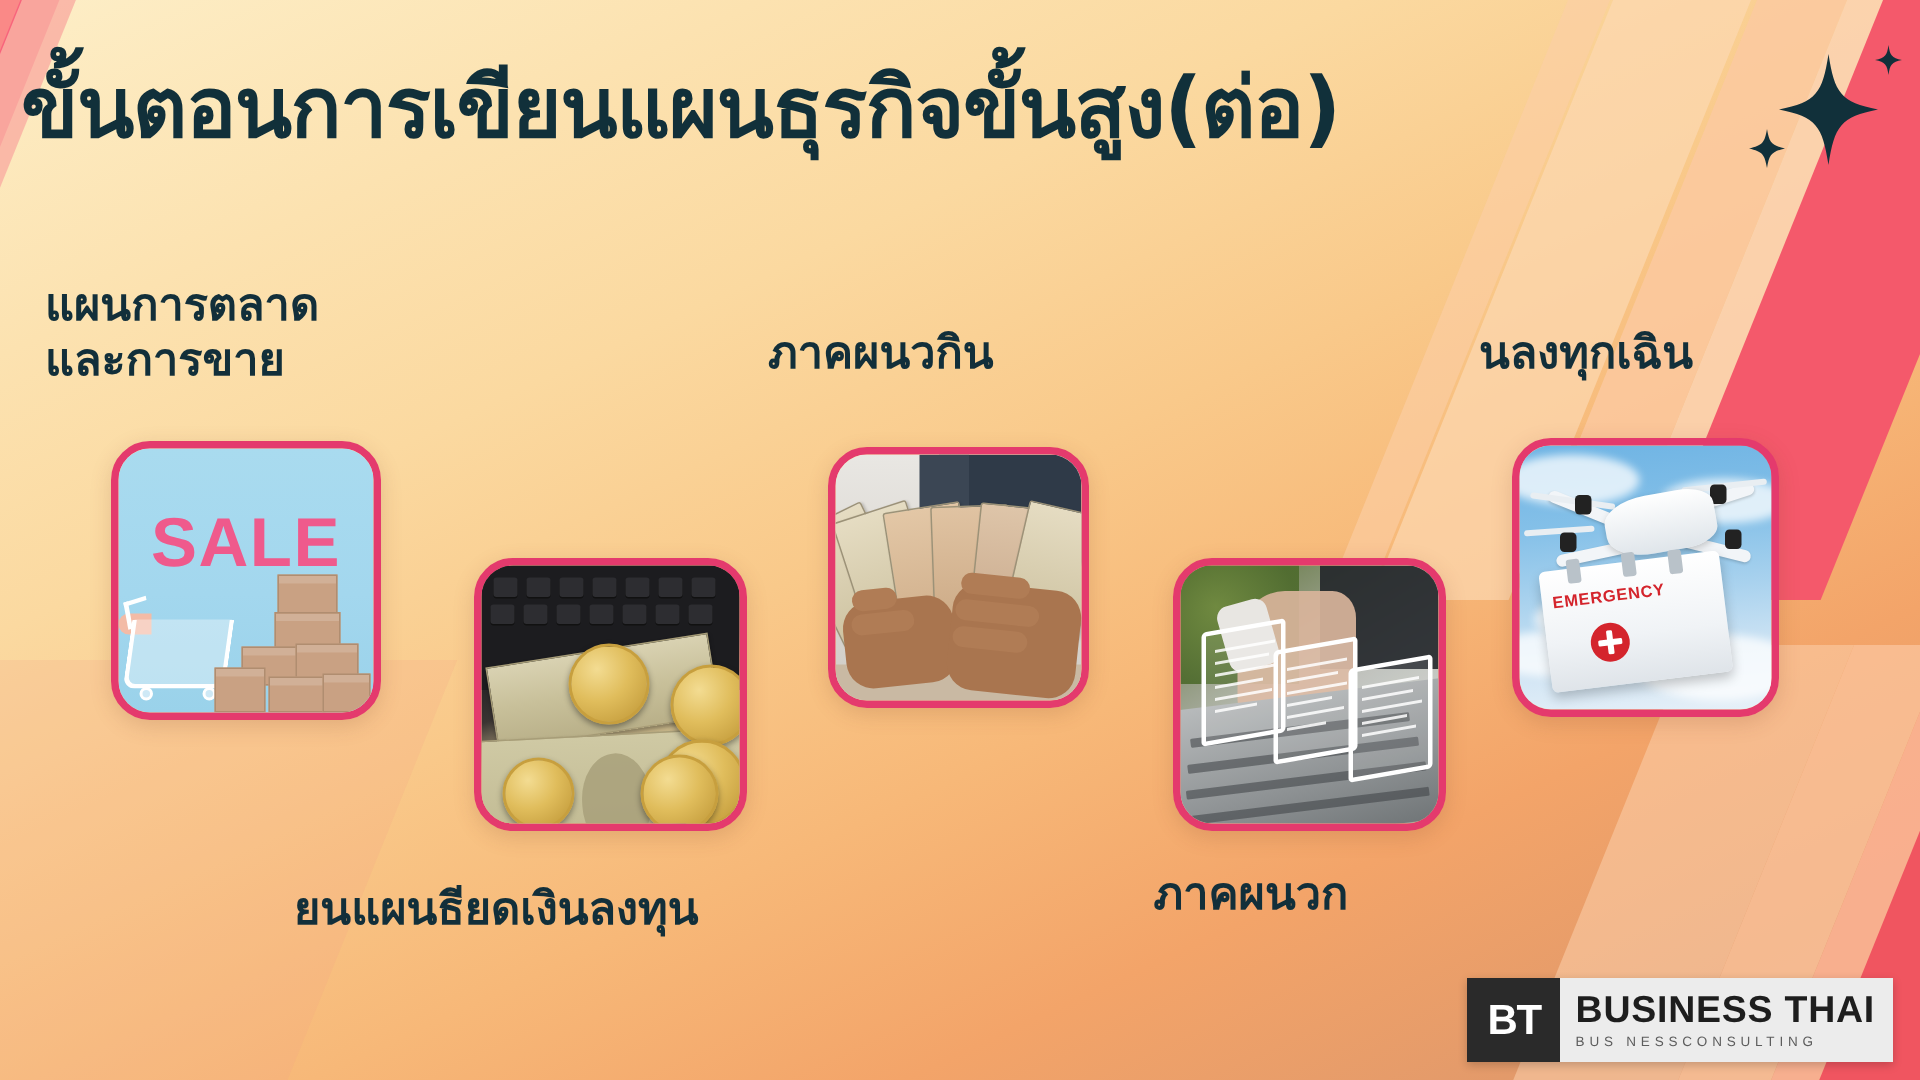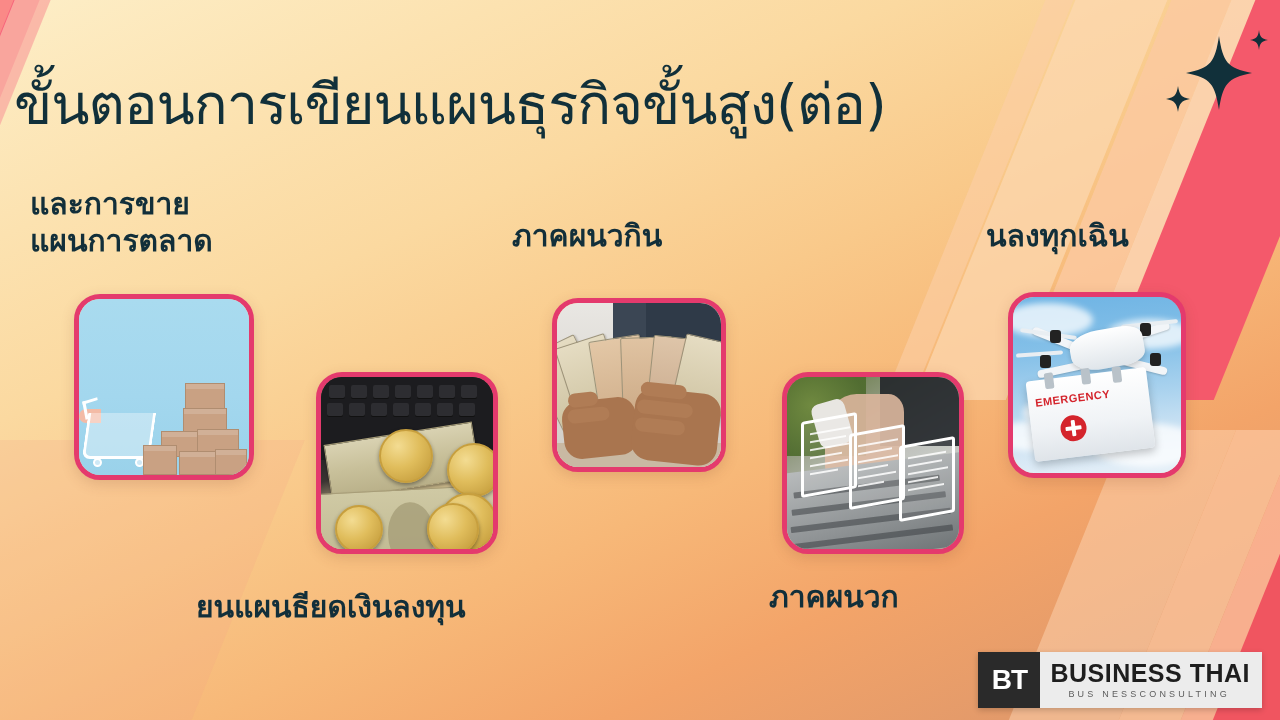--- a/index.html
+++ b/index.html
@@ -56,25 +56,24 @@
     transform:skewX(-22deg);
   }
 
   
   .sparkle { position:absolute; }
   .sparkle svg { display:block; }
 
   
   .title {
     position:absolute; left:14px; top:42px;
-    font-size:56px; font-weight:normal;
+    font-size:56px; font-weight:bold;
     color:#11303a; letter-spacing:-1px;
     white-space:nowrap; line-height:1.1;
     z-index:6;
-    margin-top:32px;
   }
 
   
   .label {
     position:absolute; z-index:6;
     font-size:30px; font-weight:bold;
     color:#122f3a; line-height:1.22;
     white-space:nowrap;
   }
   .lbl-market   { left:30px;  top:186px; }
@@ -222,21 +221,21 @@
     background:#2a2a2a; color:#fff;
     display:flex; align-items:center; justify-content:center;
     width:62px; font-size:28px; font-weight:bold; letter-spacing:-1px;
     font-family:"Liberation Sans", sans-serif;
   }
   .logo-text { display:flex; flex-direction:column; justify-content:center;
                padding:0 12px 0 10px; }
   .logo-main { font-size:25px; font-weight:bold; color:#1e1e1e; letter-spacing:.5px;
                font-family:"Liberation Sans", sans-serif; line-height:1;text-align:right; }
   .logo-sub  { font-size:9px; color:#5d5d5d; letter-spacing:3.2px; margin-top:3px;
-               font-family:"Liberation Sans", sans-serif;margin-left:18px; }
+               font-family:"Liberation Sans", sans-serif; }
 </style>
 </head>
 <body>
 
 <div class="deco tl-wrap">
 
   <div class="stripe tl-1"></div>
   <div class="stripe tl-5"></div>
   <div class="stripe tl-4"></div>
 </div>
@@ -270,30 +269,31 @@
 </div>
 <div class="sparkle" style="left:1250px; top:30px;">
   <svg width="18" height="20" viewBox="0 0 18 20">
     <path d="M9 0 C10 7 11 8.5 18 10 C11 11.5 10 13 9 20 C8 13 7 11.5 0 10 C7 8.5 8 7 9 0 Z" fill="#11303A"></path>
   </svg>
 </div>
 
 <div class="title">ขั้นตอนการเขียนแผนธุรกิจขั้นสูง(ต่อ)</div>
 
 <div class="label lbl-market">
+  <div>แผนการตลาด</div>
   <div>และการขาย</div>
-  <div>แผนการตลาด</div>
 </div>
 <div class="label lbl-finance">ภาคผนวกิน</div>
 <div class="label lbl-emerg">นลงทุกเฉิน</div>
 <div class="label lbl-invest">ยนแผนธียดเงินลงทุน</div>
 <div class="label lbl-appendix">ภาคผนวก</div>
 
 <div class="card card-market">
   <div class="photo ph-sale">
+    <div class="sale-word">SALE</div>
     <div class="handL"></div>
     <div class="cart"></div>
     <div class="wheel w1"></div>
     <div class="wheel w2"></div>
     <div class="boxes">
       <div class="bx" style="left:42px; top:0;   width:40px; height:26px;"></div>
       <div class="bx" style="left:40px; top:25px;width:44px; height:24px;"></div>
       <div class="bx" style="left:18px; top:48px;width:38px; height:26px;"></div>
       <div class="bx" style="left:54px; top:46px;width:42px; height:28px;"></div>
       <div class="bx" style="left:0;    top:62px;width:34px; height:30px;"></div>

